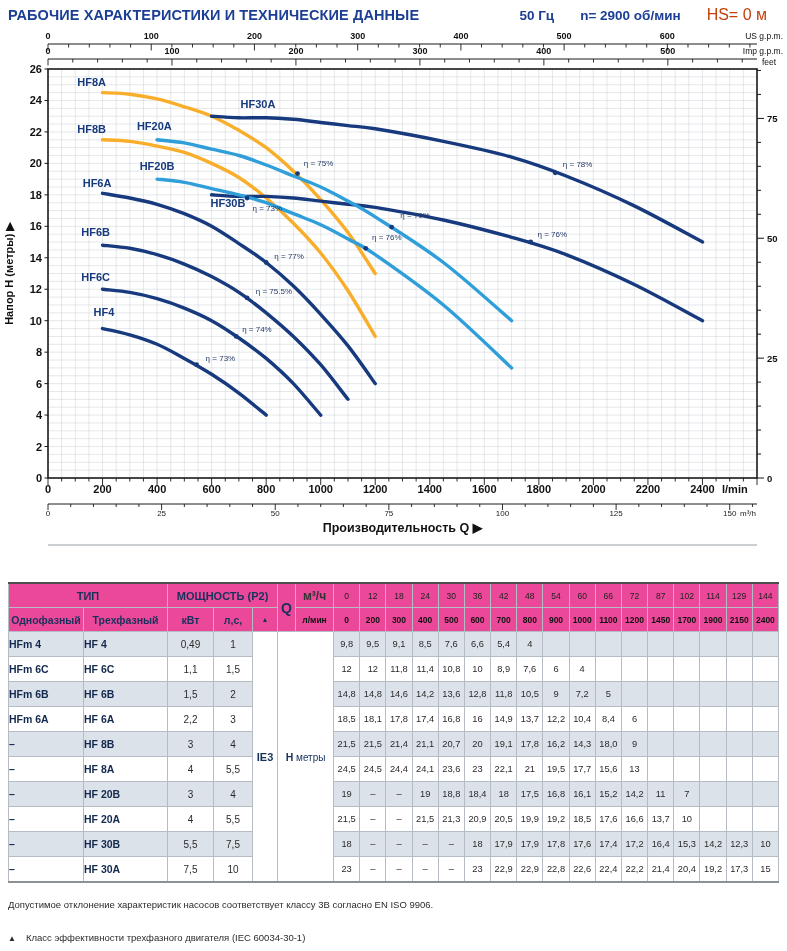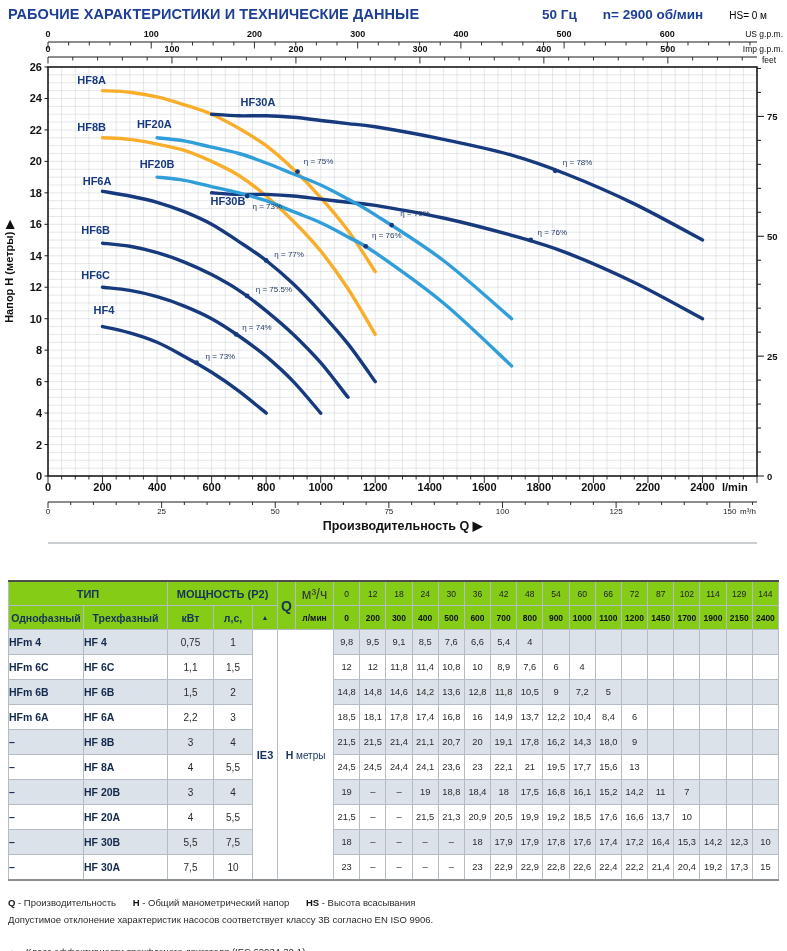--- a/index.html
+++ b/index.html
@@ -1,33 +1,33 @@
 <!DOCTYPE html>
 <html><head>
 <meta charset="utf-8">
 <style>
   html,body{margin:0;padding:0;background:#fff;}
   body{width:787px;height:951px;font-family:"Liberation Sans",sans-serif;color:#222;overflow:hidden;}
   .hdr{display:flex;justify-content:space-between;align-items:baseline;padding:6px 20px 0 8px;}
   .hdr .title{font-size:14.5px;font-weight:bold;color:#1c3e94;letter-spacing:.1px;}
   .hdr .right{display:flex;gap:26px;align-items:baseline;}
   .hdr .freq,.hdr .speed{font-size:13.5px;font-weight:bold;color:#1c3e94;}
-  .hdr .suction{font-size:10px;color:#000000;}
+  .hdr .suction{font-size:16px;color:#c2410c;}
   #chartwrap{width:787px;height:528px;}
   svg{font-family:"Liberation Sans",sans-serif;}
   
   table.spec{border-collapse:collapse;table-layout:fixed;width:771px;margin:30px 8px 0 8px;
              border-top:2px solid #4d4d4d;border-bottom:2px solid #8c9196;}
   table.spec th,table.spec td{border:1px solid #b5bcc4;white-space:nowrap;overflow:hidden;padding:0;}
-  thead th{background:#84cc16;height:23px;}
+  thead th{background:#ec4899;height:23px;}
   th.grp{font-size:11px;font-weight:bold;color:#16325c;}
   th.sub{font-size:10.5px;font-weight:bold;color:#16325c;}
   th.tri{font-size:7px;color:#16325c;}
   th.qcell{font-size:14px;font-weight:bold;color:#16325c;}
-  th.unit{font-size:14px;font-weight:normal;color:#333;text-align:center;}
+  th.unit{font-size:12px;font-weight:bold;color:#333;text-align:center;}
   th.unitb{font-size:8.5px;font-weight:bold;color:#111;text-align:center;}
   th.uval{font-size:8.5px;font-weight:normal;color:#222;text-align:center;}
   th.uvalb{font-size:8.5px;font-weight:bold;color:#111;text-align:center;}
   tbody td{height:24px;font-size:9.3px;text-align:center;color:#2a2a2a;}
   tbody tr.g td{background:#dce2e9;}
   td.model{font-size:10.5px;font-weight:bold;color:#13284d;text-align:left;padding-left:8px;}
   td.num{font-size:10px;}
   td.ie3{background:#fff !important;font-size:11px;font-weight:bold;color:#16325c;}
   td.hm{background:#fff !important;font-size:10px;color:#16325c;}
   td.hm b{font-size:10.5px;}
@@ -512,21 +512,21 @@
         <th class="uvalb">1700</th>
         <th class="uvalb">1900</th>
         <th class="uvalb">2150</th>
         <th class="uvalb">2400</th>
       </tr>
     </thead>
   <tbody>
       <tr class="g">
         <td class="model">HFm 4</td>
         <td class="model">HF 4</td>
-        <td class="num">0,75</td>
+        <td class="num">0,49</td>
         <td class="num">1</td>
         <td class="ie3" rowspan="10">IE3</td>
         <td class="hm" rowspan="10" colspan="2"><b>H</b> метры</td>
         <td class="">9,8</td>
         <td class="">9,5</td>
         <td class="">9,1</td>
         <td class="">8,5</td>
         <td class="">7,6</td>
         <td class="">6,6</td>
         <td class="">5,4</td>
@@ -745,22 +745,17 @@
         <td class="">21,4</td>
         <td class="">20,4</td>
         <td class="">19,2</td>
         <td class="">17,3</td>
         <td class="">15</td>
       </tr>
     </tbody>
 </table>
 
 <div class="foot">
-  <div class="leg">
-    <span class="item"><b>Q</b> <span>- Производительность</span></span>
-    <span class="item"><b>H</b> <span>- Общий манометрический напор</span></span>
-    <span class="item"><b>HS</b> <span>- Высота всасывания</span></span>
-  </div>
   <div>Допустимое отклонение характеристик насосов соответствует классу 3В согласно EN ISO 9906.</div>
 </div>
 <div class="note">
   <span class="tri">▲</span><span>Класс эффективности трехфазного двигателя (IEC 60034-30-1)</span>
 </div>
 
 </body></html>

